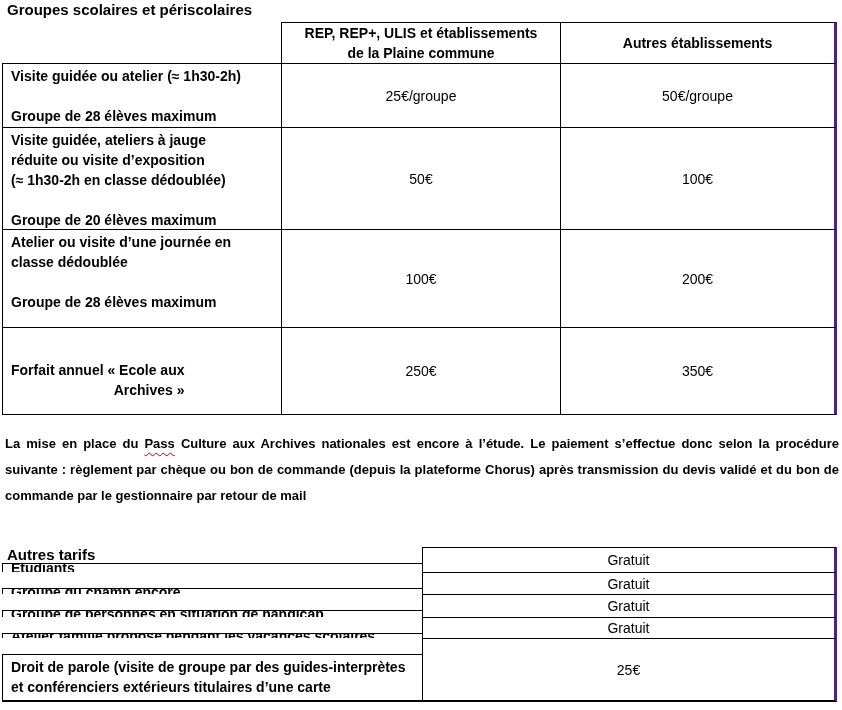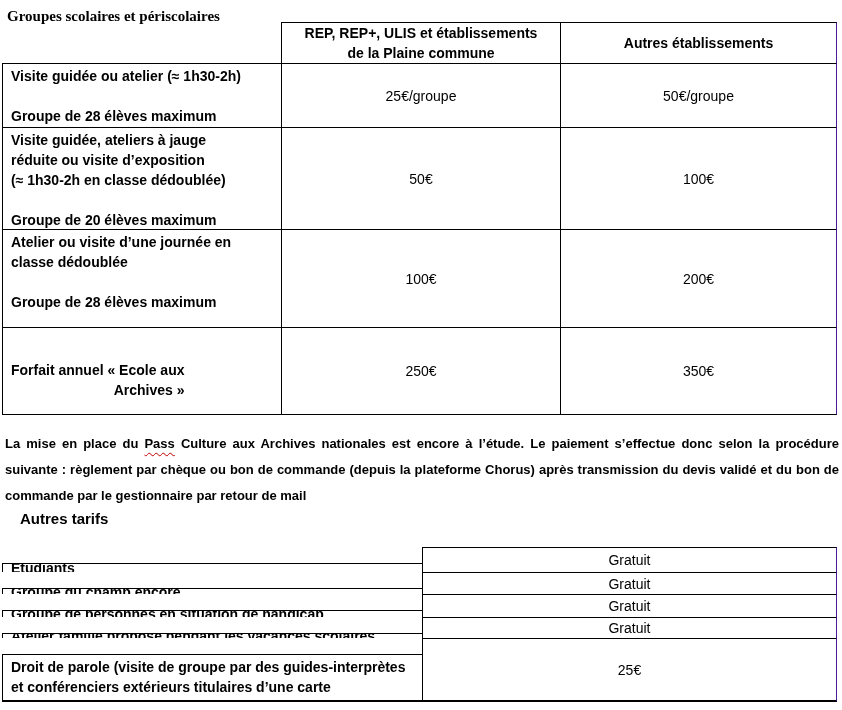--- a/index.html
+++ b/index.html
@@ -30,21 +30,21 @@
     grid-template-rows: 41px 64px 102px 98px 88px;
   }
   .cell {
     box-sizing: border-box;
     border-left: 1px solid #000;
     border-top: 1px solid #000;
     font-size: 14px;
     line-height: 20px;
     overflow: hidden;
   }
-  .cr { border-right: 1px solid #4c1d95; }
+  .cr { border-right: 3px solid #4c1d95; }
   .cb { border-bottom: 1px solid #000; }
   .noborder { border: none; }
   .hdrc {
     font-weight: bold;
     display: flex;
     align-items: center;
     justify-content: center;
     text-align: center;
     padding: 0 4px;
   }
@@ -98,21 +98,21 @@
     display: block;
     padding-top: 2px;
   }
   .cb2 { border-bottom: 2px solid #000; }
 </style>
 </head>
 <body>
 
 <div class="page">
 
-  <div class="abs heading" style="left:7px; top:6px;font-family:Liberation Serif, serif;">Groupes scolaires et périscolaires</div>
+  <div class="abs heading" style="left:7px; top:0;">Groupes scolaires et périscolaires</div>
 
   <div class="abs t1">
 
     <div class="cell noborder"></div>
     <div class="cell hdrc">
       <div>REP, REP+, ULIS et établissements<br>de la Plaine commune</div>
     </div>
     <div class="cell hdrc cr">
       <div>Autres établissements</div>
     </div>
@@ -139,21 +139,21 @@
       <div>Forfait annuel « Ecole aux<br>Archives »</div>
     </div>
     <div class="cell price cb">250€</div>
     <div class="cell price cr cb">350€</div>
   </div>
 
   <div class="abs para">
     <span>La mise en place du </span><span class="spell">Pass</span><span> Culture aux Archives nationales est encore à l’étude. Le paiement s’effectue donc selon la procédure suivante : règlement par chèque ou bon de commande (depuis la plateforme Chorus) après transmission du devis validé et du bon de commande par le gestionnaire par retour de mail</span>
   </div>
 
-  <div class="abs heading" style="left:7px; top:509px;margin-left:13px;">Autres tarifs</div>
+  <div class="abs heading" style="left:7px; top:545px;">Autres tarifs</div>
 
   <div class="abs t2">
     <div class="cell lbl2">Etudiants</div>
     <div class="cell price cr">Gratuit</div>
 
     <div class="cell lbl2">Groupe du champ encore</div>
     <div class="cell price cr">Gratuit</div>
 
     <div class="cell lbl2">Groupe de personnes en situation de handicap</div>
     <div class="cell price cr">Gratuit</div>

